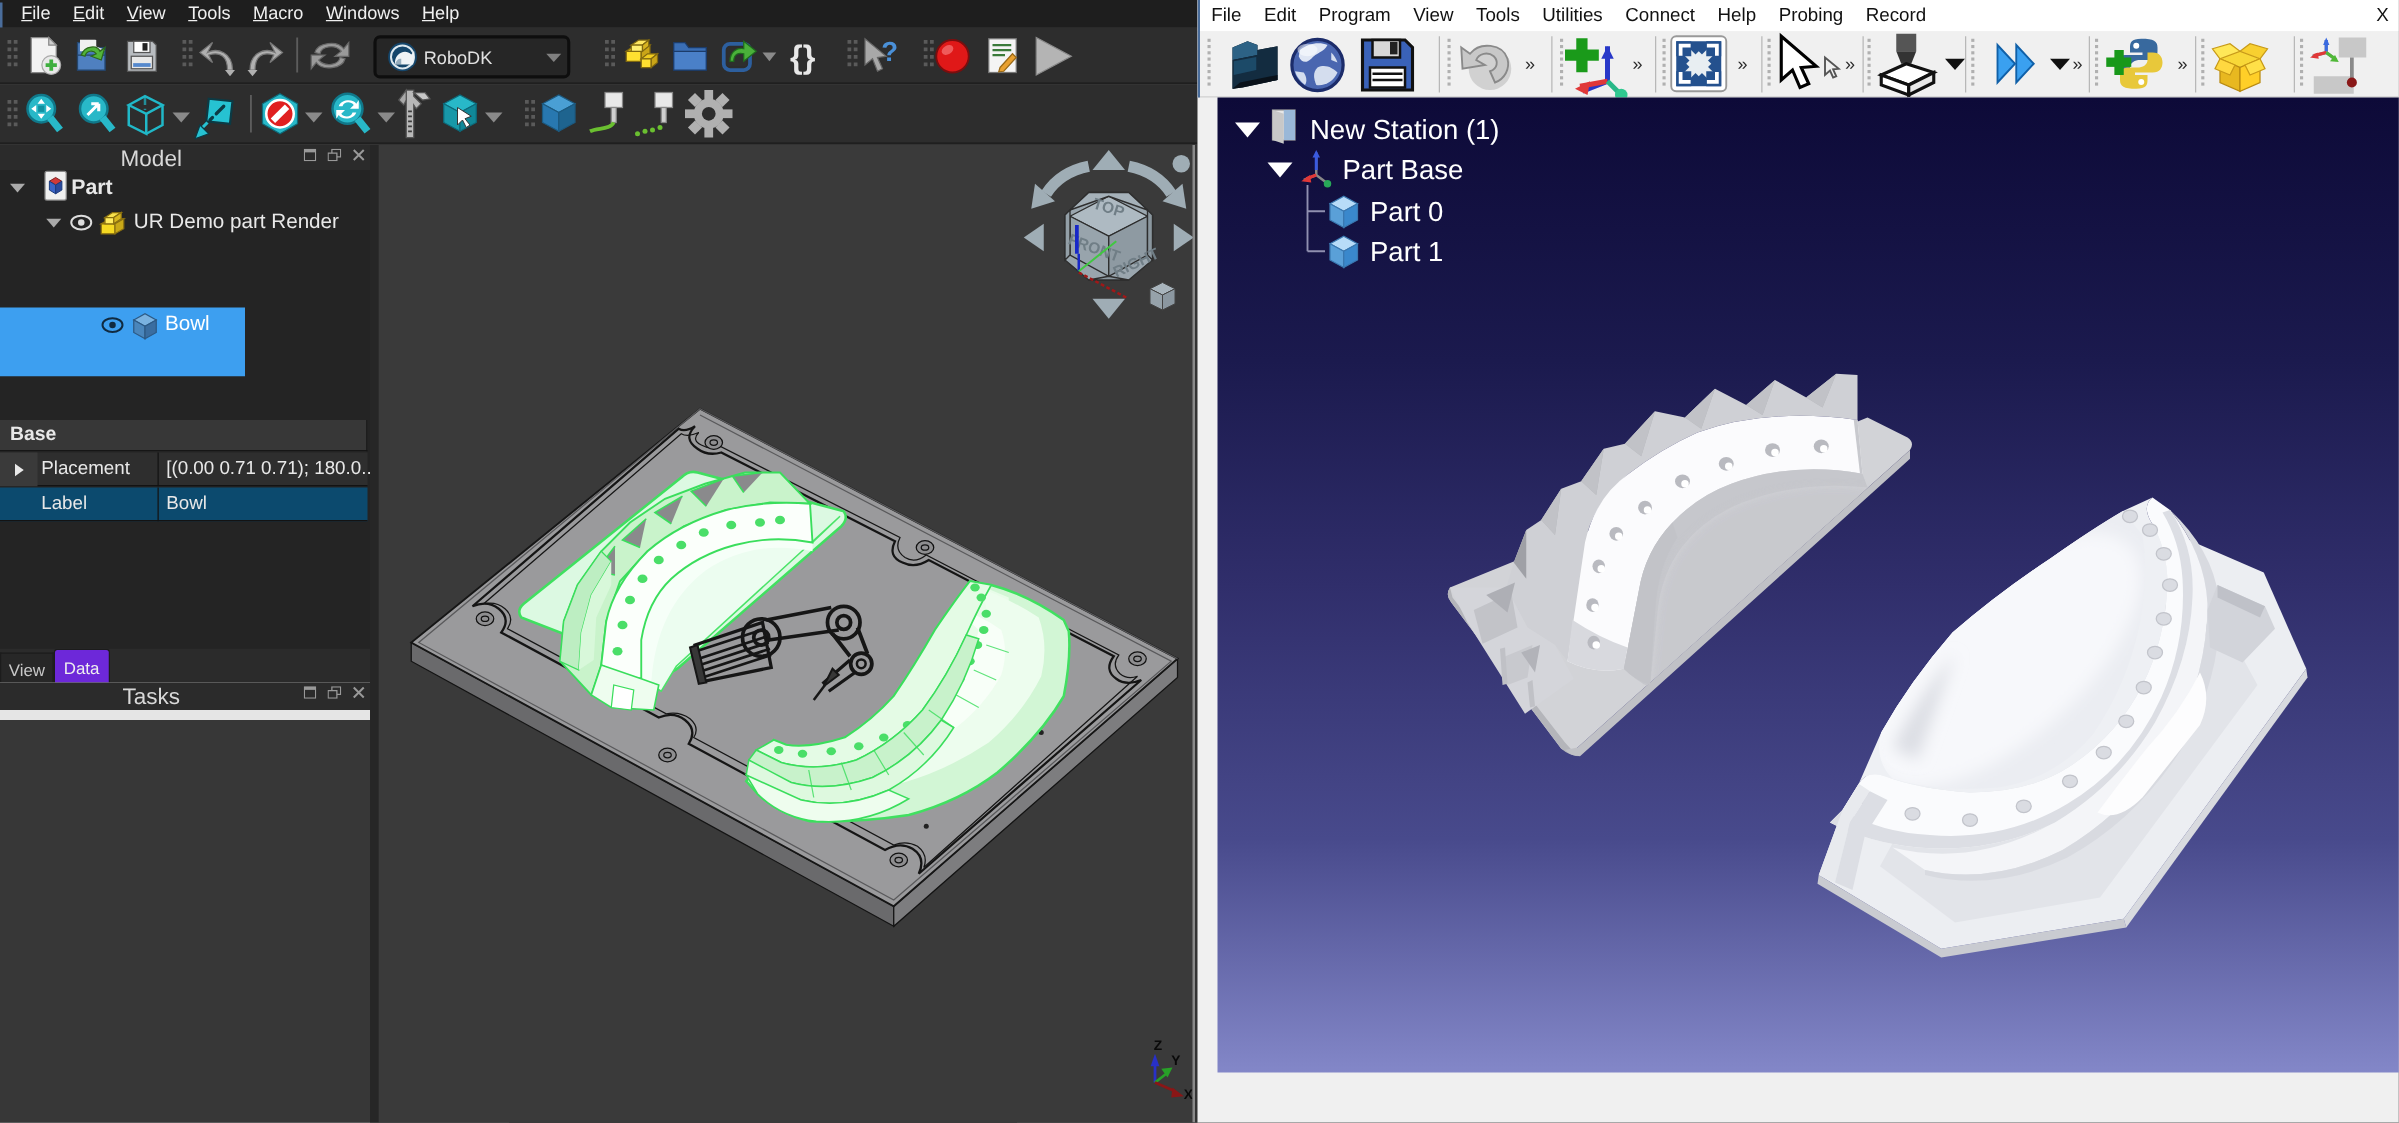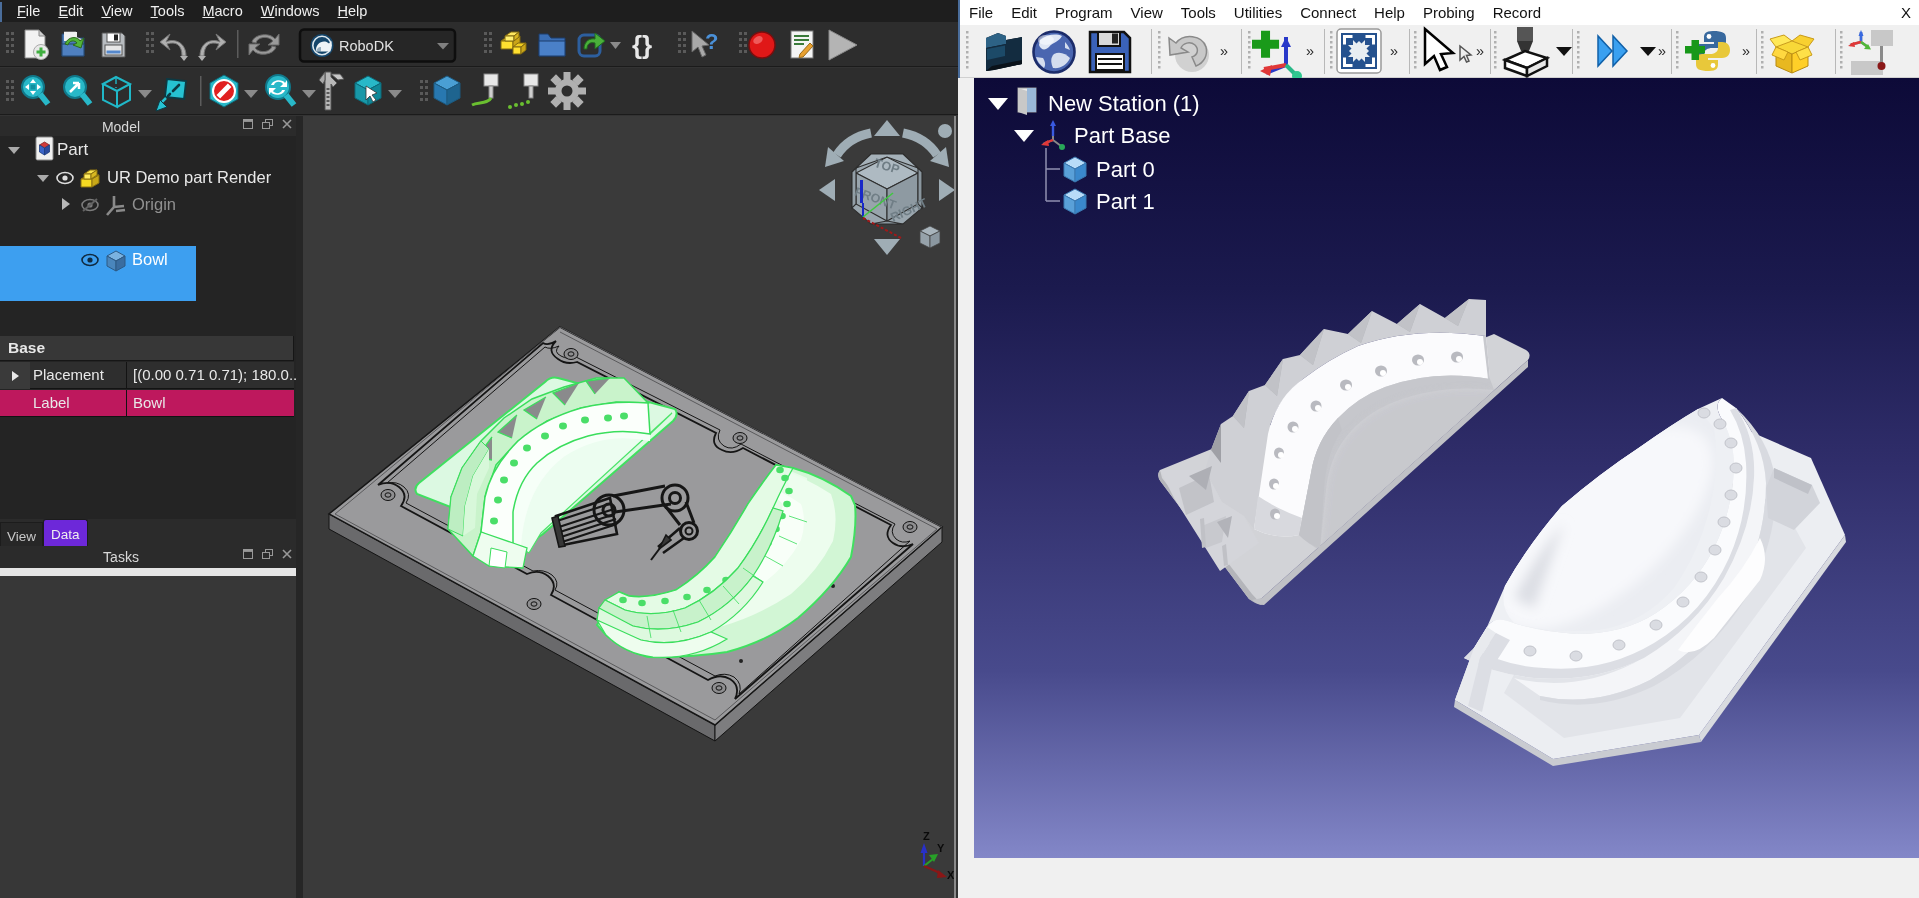--- a/index.html
+++ b/index.html
@@ -8,21 +8,21 @@
 .fcmenu{position:absolute;left:0;top:0;width:958px;height:22px;background:#1e1e1e;color:#f0f0f0;font-size:14.5px;display:flex;align-items:center}
 .fcmenu{padding-left:8px}
 .fcmenu span{padding:0 9px}
 .fcmenu u{text-decoration-thickness:1px}
 .fctb1{position:absolute;left:0;top:22px;width:958px;height:45px;background:#2d2d2d;border-bottom:1px solid #1b1b1b}
 .fctb2{position:absolute;left:0;top:68px;width:958px;height:47px;background:#2d2d2d;border-bottom:1px solid #1b1b1b}
 .fcleft{position:absolute;left:0;top:116px;width:296px;height:782px;background:#2b2b2b}
 .fcview{position:absolute;left:303px;top:116px;width:652px;height:782px;background:#3a3a3a}
 .splitter{position:absolute;left:296px;top:116px;width:7px;height:782px;background:#262626}
 .rightedge{position:absolute;left:954px;top:116px;width:2px;height:782px;background:#8a8a8a}
-.docktitle{height:22px;color:#d8d8d8;font-size:14px;display:flex;align-items:center;justify-content:center;position:relative;background:#2b2b2b;padding-right:54px}
+.docktitle{height:22px;color:#d8d8d8;font-size:18px;display:flex;align-items:center;justify-content:center;position:relative;background:#2b2b2b;padding-right:54px}
 .dockbtns{padding:0}
 .dockbtns{position:absolute;right:4px;top:3px;display:flex;gap:9px}
 .dockbtns svg{display:block}
 .fctree{position:absolute;left:0;top:20px;width:296px;height:200px;background:#242424;overflow:hidden}
 .trow{position:relative;height:27.5px;display:flex;align-items:center;color:#e8e8e8;font-size:16px;white-space:nowrap}
 .fcprops span{white-space:nowrap}
 .fcprops{position:absolute;left:0;top:220px;width:296px;height:183px;background:#242424;font-size:15px;color:#e8e8e8}
 .fctabs{position:absolute;left:0;top:403px;width:296px;height:30px;background:#2b2b2b;display:flex;align-items:flex-end}
 .fctasks{position:absolute;left:0;top:430px;width:296px;height:352px;background:#e5e5e5}
 .taskbody{position:absolute;left:0;top:30px;width:296px;height:322px;background:#373737}
@@ -331,53 +331,39 @@
       <div class="trow" style="top:0">
         <svg width="296" height="28" style="position:absolute;left:0;top:0">
           <path d="M8 11 L20 11 L14 18 Z" fill="#aaa"></path>
           <g transform="translate(34,1)">
               <rect x="2" y="0" width="17" height="23" rx="1.5" fill="#f0f0f0" stroke="#888"></rect>
               <path d="M5.5 8 L10.5 5 L15.5 8 L10.5 11 Z" fill="#d03a3a" stroke="#802020" stroke-width="0.8"></path>
               <path d="M5.5 8 L10.5 11 L10.5 18 L5.5 15 Z" fill="#3a64c8" stroke="#1c3c7e" stroke-width="0.8"></path>
               <path d="M15.5 8 L10.5 11 L10.5 18 L15.5 15 Z" fill="#2a4a9e" stroke="#1c3c7e" stroke-width="0.8"></path>
             </g>
         </svg>
-        <span style="position:absolute;left:57px;top:4px;font-weight:normal;font-size:17px">Part</span>
+        <span style="position:absolute;left:57px;top:4px;font-weight:bold;font-size:17px">Part</span>
       </div>
       <div class="trow">
         <svg width="296" height="28" style="position:absolute;left:0;top:0">
           <path d="M37 11 L49 11 L43 18 Z" fill="#aaa"></path>
           <g transform="translate(57,6)">
               <ellipse cx="8" cy="8" rx="8" ry="5.5" fill="none" stroke="#ddd" stroke-width="1.6"></ellipse>
               <circle cx="8" cy="8" r="2.6" fill="#ddd"></circle>
             </g>
           <g transform="translate(80,2)">
               <path d="M1 13 L8 9 L19 9 L12 13 Z" fill="#e8c820" stroke="#8a7010"></path>
               <path d="M1 13 L12 13 L12 21 L1 21 Z" fill="#f5d922" stroke="#8a7010"></path>
               <path d="M12 13 L19 9 L19 17 L12 21 Z" fill="#c8a818" stroke="#8a7010"></path>
               <path d="M4 8 L10 4 L17 4 L11 8 Z" fill="#f8e24c" stroke="#8a7010"></path>
               <path d="M4 8 L11 8 L11 13 L4 13 Z" fill="#ffec60" stroke="#8a7010"></path>
               <path d="M11 8 L17 4 L17 9 L11 13 Z" fill="#d8b820" stroke="#8a7010"></path>
             </g>
         </svg>
         <span style="position:absolute;left:107px;top:4px;font-size:16.5px">UR Demo part Render</span>
-      </div>
-      <div class="trow">
-        <svg width="296" height="28" style="position:absolute;left:0;top:0">
-          <path d="M62 7 L62 19 L70 13 Z" fill="#b8b8b8"></path>
-          <g transform="translate(82,6)" opacity="0.75">
-              <ellipse cx="8" cy="8" rx="8" ry="5.5" fill="none" stroke="#999" stroke-width="1.6"></ellipse>
-              <circle cx="8" cy="8" r="2.6" fill="#999"></circle>
-              <path d="M1 14 L15 2" stroke="#777" stroke-width="2"></path>
-            </g>
-          <g transform="translate(105,3)">
-              <path d="M9 13 L9 2 M9 13 L2 21 M9 13 L19 12 M11 17 L20 16" stroke="#8a8a8a" stroke-width="2.6" fill="none"></path>
-            </g>
-        </svg>
-        <span style="position:absolute;left:132px;top:4px;font-size:16.5px;color:#909090">Origin</span>
       </div>
       <div style="position:absolute;left:0;top:110px;width:196px;height:55px;background:#3d9ff0"></div>
       <div class="trow" style="position:absolute;left:0;top:110px;width:296px">
         <svg width="296" height="28" style="position:absolute;left:0;top:0">
           <g transform="translate(82,6)">
               <ellipse cx="8" cy="8" rx="8" ry="5.5" fill="none" stroke="#102a40" stroke-width="1.6"></ellipse>
               <circle cx="8" cy="8" r="2.6" fill="#102a40"></circle>
             </g>
           <g transform="translate(105,3)">
               <path d="M2 7 L11 2 L20 7 L11 12 Z" fill="#7ab2e0" stroke="#2d5a85"></path>
@@ -394,21 +380,21 @@
         </div>
       <div style="position:absolute;left:0;top:26px;width:294px;height:27px;background:#2e2e2e;border-bottom:1px solid #131313">
         <div style="position:absolute;left:0;top:0;width:30px;height:27px;background:#3a3a3a"></div>
         <svg width="10" height="12" style="position:absolute;left:11px;top:8px">
             <path d="M1 1 L1 11 L8 6 Z" fill="#e8e8e8"></path>
           </svg>
         <span style="position:absolute;left:33px;top:4px">Placement</span>
         <div style="position:absolute;left:126px;top:0;width:1px;height:27px;background:#131313"></div>
         <span style="position:absolute;left:133px;top:4px">[(0.00 0.71 0.71); 180.0...</span>
       </div>
-      <div style="position:absolute;left:0;top:54px;width:294px;height:27px;background:#be185d;border-bottom:1px solid #131313">
+      <div style="position:absolute;left:0;top:54px;width:294px;height:27px;background:#0c4a6e;border-bottom:1px solid #131313">
         <span style="position:absolute;left:33px;top:4px">Label</span>
         <div style="position:absolute;left:126px;top:0;width:1px;height:27px;background:#131313"></div>
         <span style="position:absolute;left:133px;top:4px">Bowl</span>
       </div>
     </div>
     <div class="fctabs">
       <div style="height:27px;background:#272727;color:#c8c8c8;font-size:13.5px;padding:0 6px;display:flex;align-items:center;border:1px solid #1c1c1c;border-bottom:none">View</div>
       <div style="height:30px;background:#6d28d9;color:#efefef;font-size:13.5px;padding:0 7px;display:flex;align-items:center;border:1px solid #1c1c1c;border-bottom:none;border-radius:3px 3px 0 0">Data</div>
     </div>
     <div class="fctasks">

